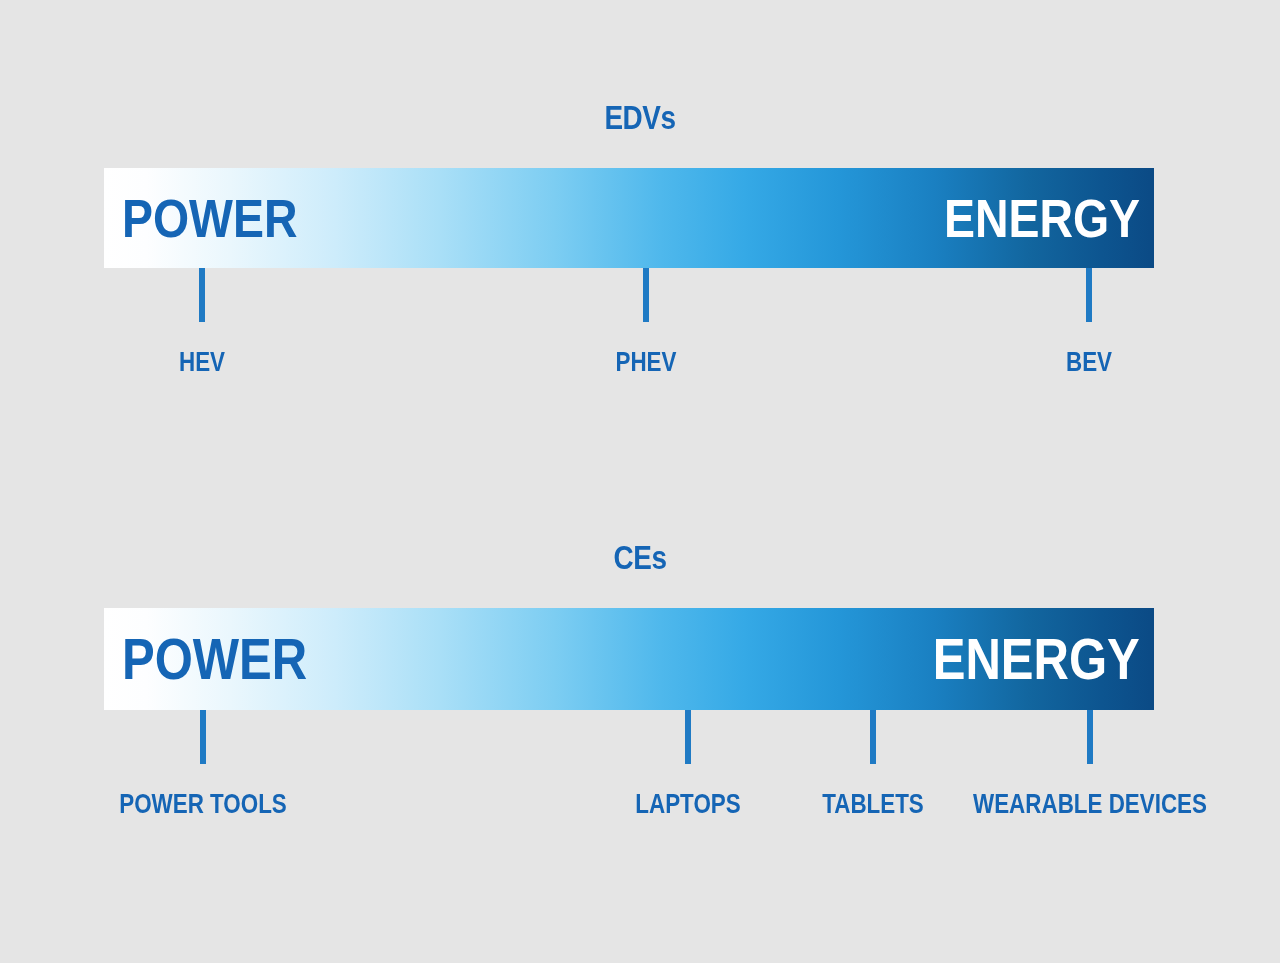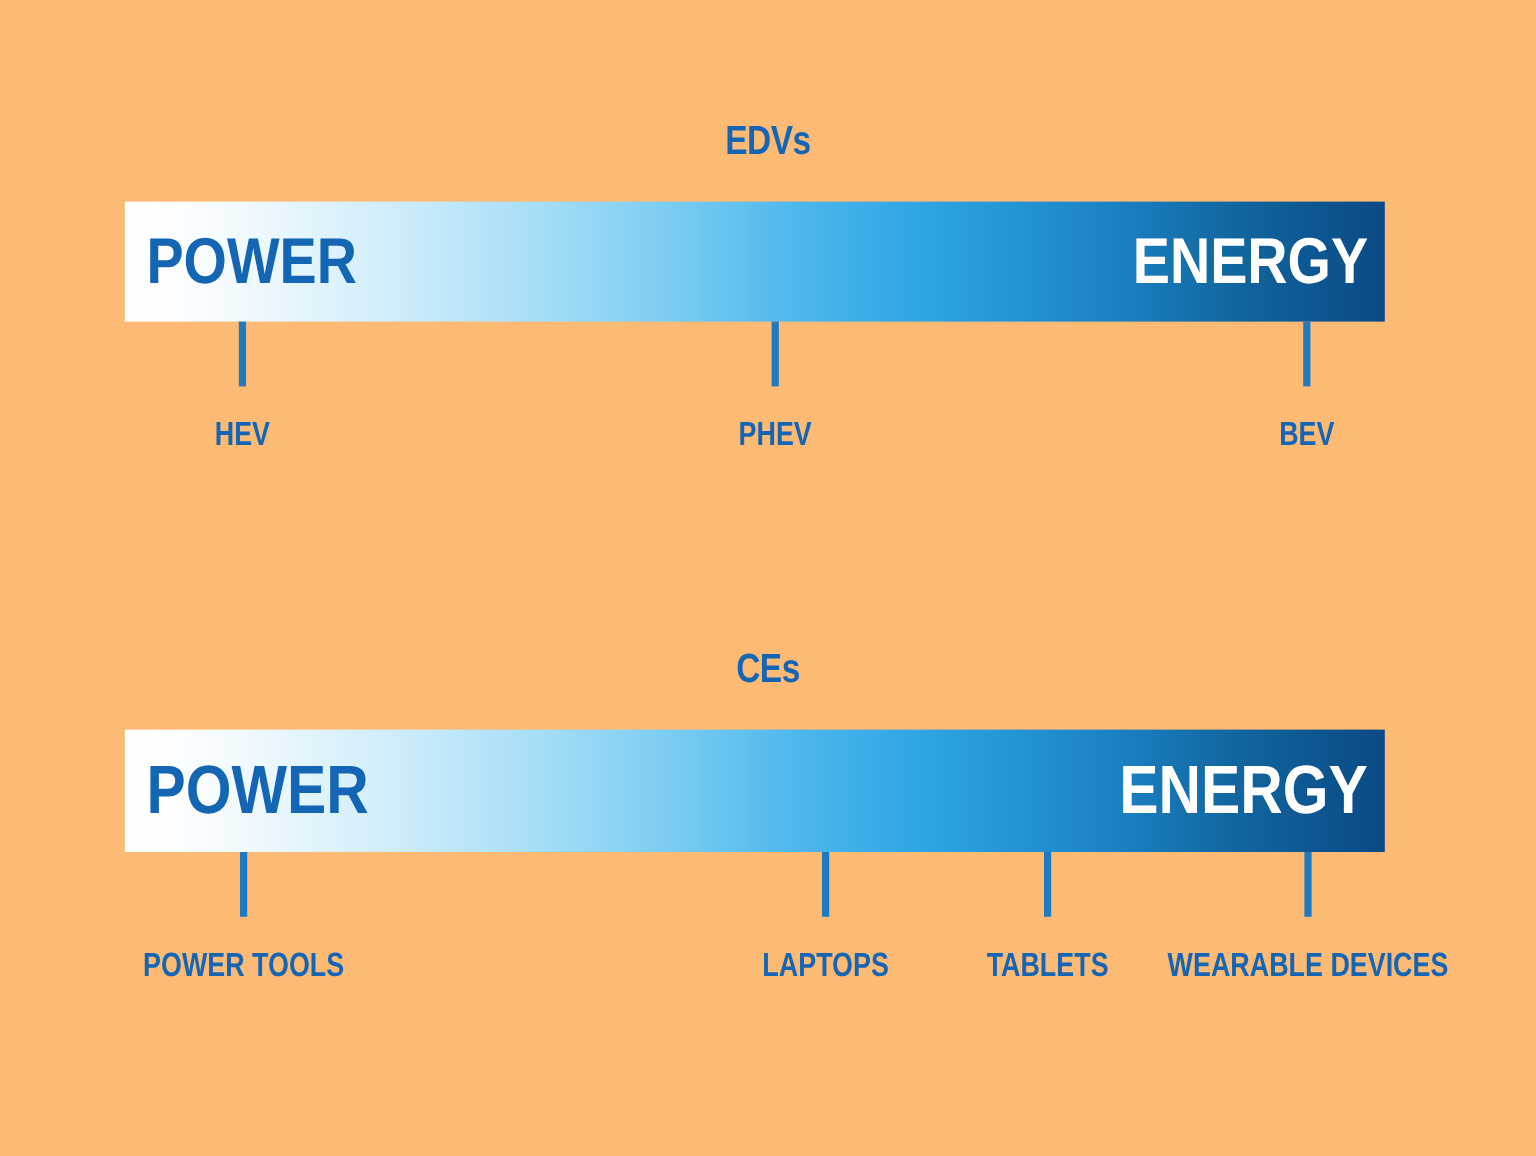--- a/index.html
+++ b/index.html
@@ -12,21 +12,21 @@
     height: 963px;
     position: relative;
     overflow: hidden;
     font-family: "Liberation Sans", sans-serif;
     -webkit-font-smoothing: antialiased;
   }
 
   .canvas {
     position: absolute;
     inset: 0;
-    background: #fdba74;
+    background: #e5e5e5;
     padding-left: 40px;
   }
 
   
   .section {
     position: absolute;
     left: 0;
     width: 1280px;
   }
   .section.edvs { top: 100px; }

